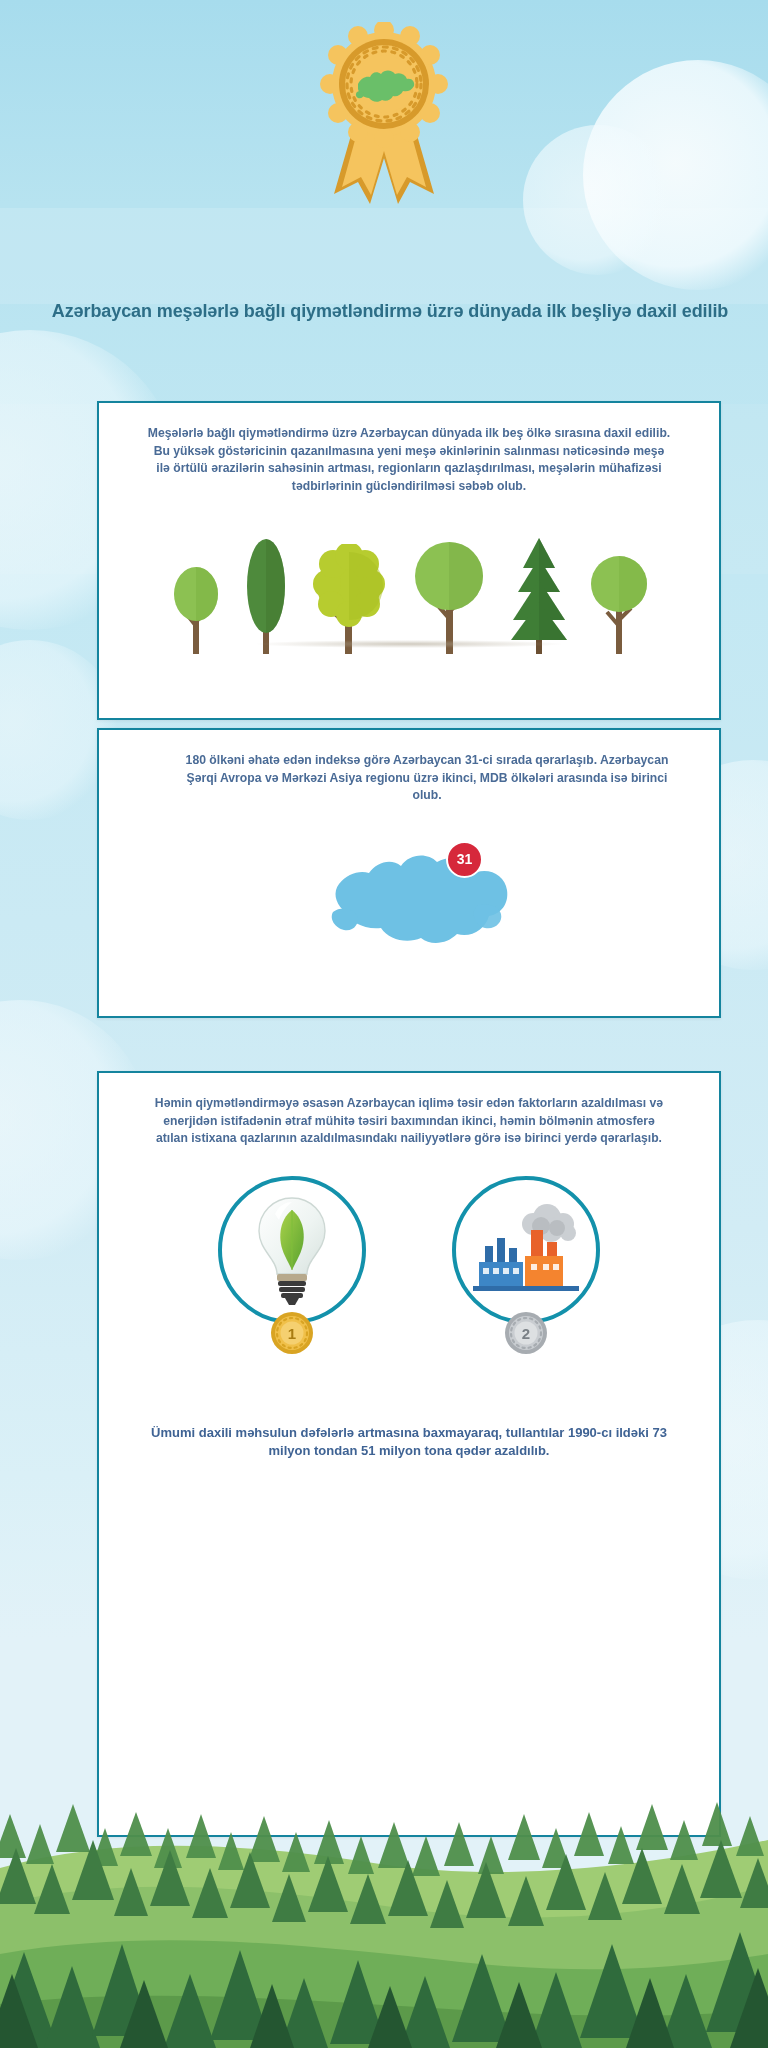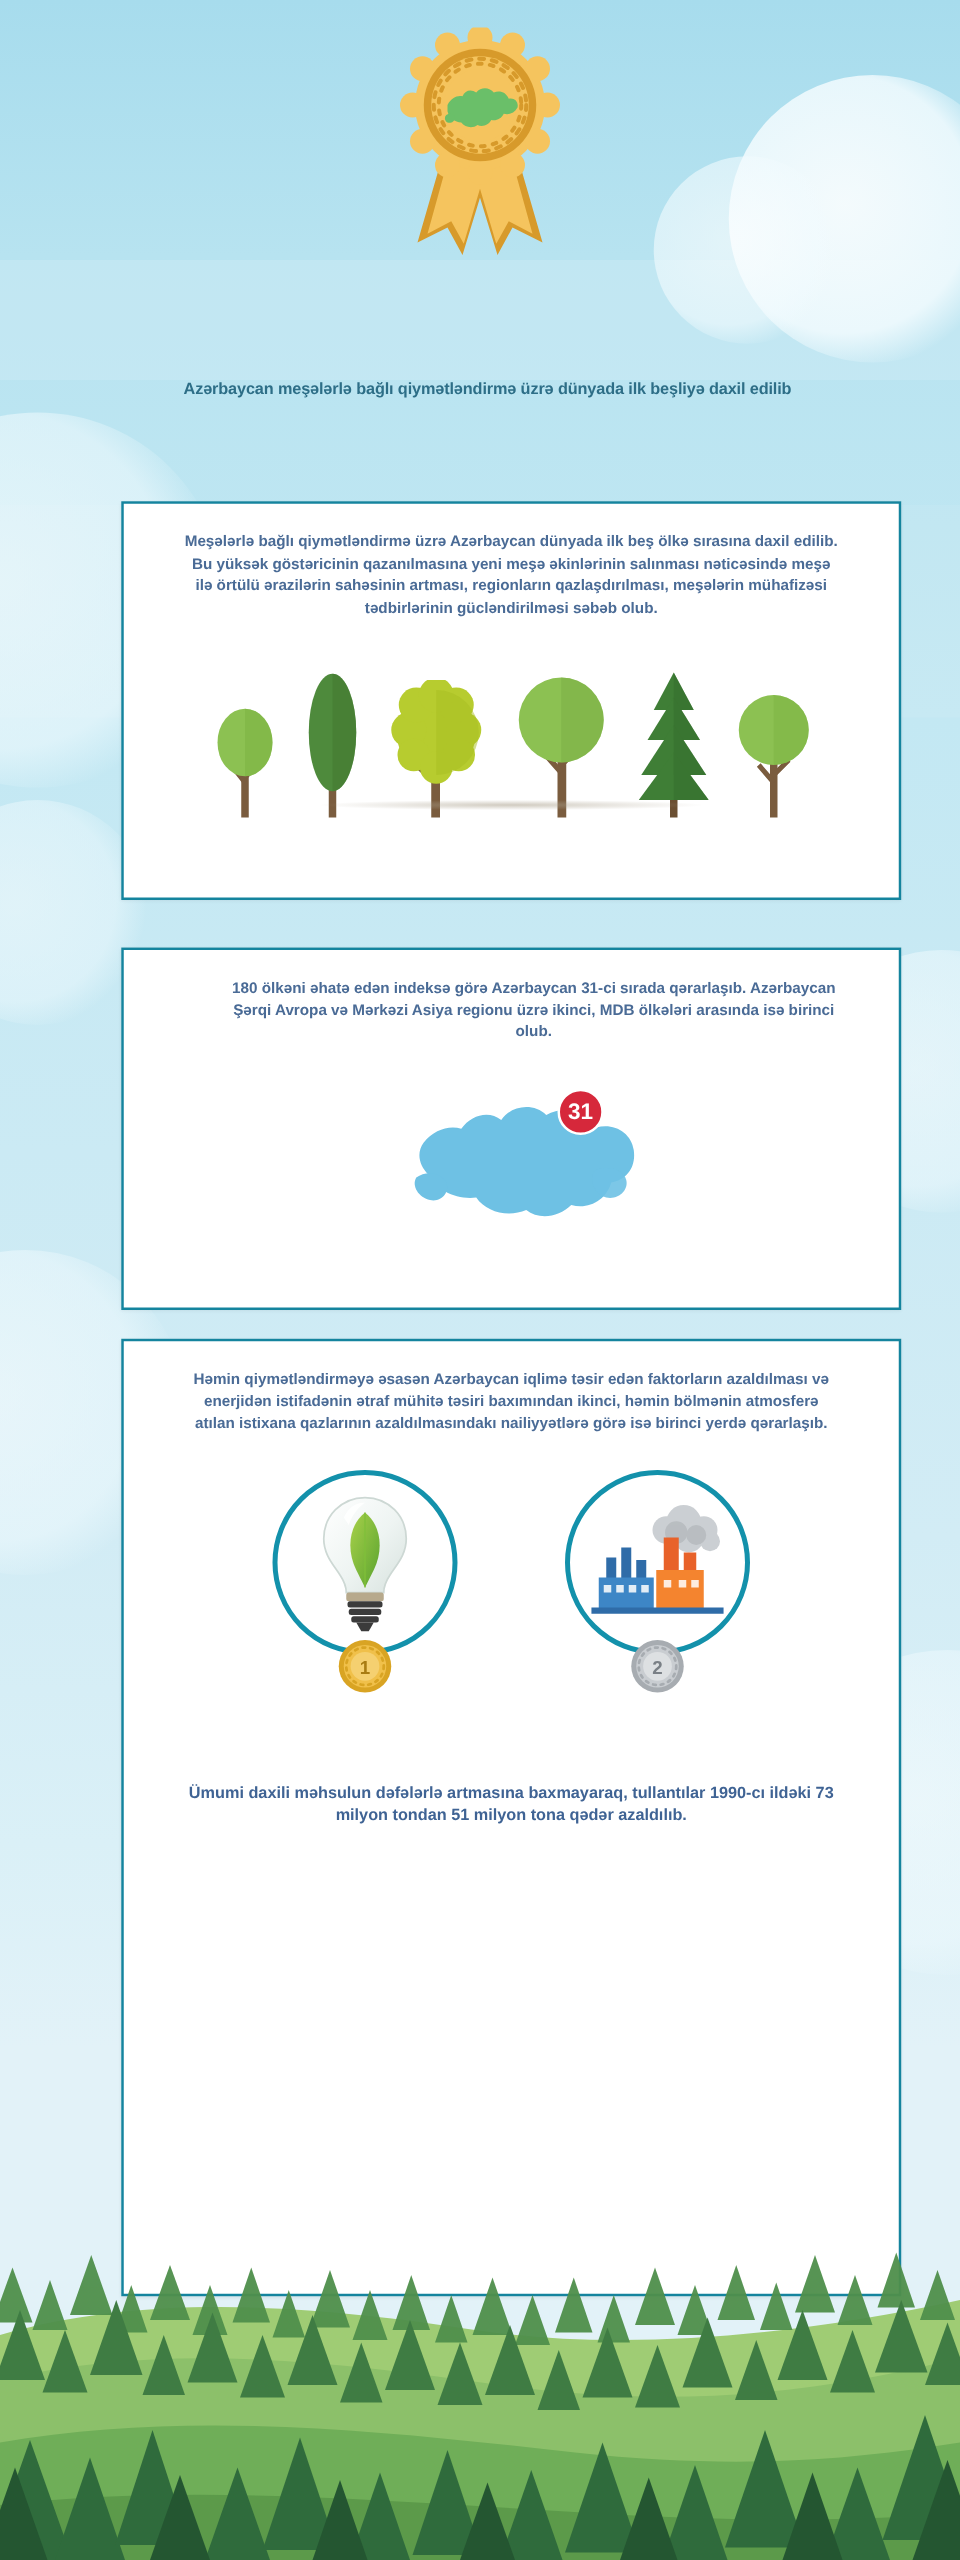--- a/index.html
+++ b/index.html
@@ -36,21 +36,21 @@
   .b1 { top:208px; height:96px; }
   .b2 { top:404px; height:170px; background: rgba(255,255,255,0.07); }
 
   
   .award { position:absolute; left:50%; top:22px; transform:translateX(-50%); width:140px; height:190px; }
 
   
   .headline {
     position:absolute; left:12px; right:0; top:302px;
     text-align:center;
-    font-size:13px;
+    font-size:18px;
     font-weight:bold;
     color:#2d6e87;
     letter-spacing:-0.1px;
     line-height:18px;
     padding:0 20px;
   }
 
   
   .card {
     position:absolute;
@@ -71,38 +71,38 @@
   }
   .ctext2 {
     text-align:center;
     font-size:13px;
     line-height:18px;
     color:#3f6394;
     font-weight:bold;
   }
 
   #card1 { top:401px; height:319px; }
-  #card2 { top:758px; height:290px;padding-left:36px; }
+  #card2 { top:728px; height:290px;padding-left:36px; }
   #card3 { top:1071px; height:766px; }
 
   
   .trees {
     position:relative; height:135px; margin-top:26px;
     display:flex; align-items:flex-end; justify-content:center; gap:22px;
   }
   .ground {
     position:absolute; left:110px; right:110px; bottom:8px; height:8px;
     background: radial-gradient(ellipse at 50% 50%, rgba(170,160,140,.55) 0%, rgba(170,160,140,0) 72%);
   }
 
   
   .mapwrap { position:relative; height:130px; margin-top:26px; display:flex; justify-content:center; align-items:center; }
   .rankbadge {
     position:absolute; width:37px; height:37px; border-radius:50%;
-    background:#d6283b; color:#fff; font-size:18px; font-weight:bold;
+    background:#d6283b; color:#fff; font-size:14px; font-weight:bold;
     display:flex; align-items:center; justify-content:center;
     border:2px solid #ffffff;
     left:calc(50% + 19px); top:10px;
   }
 
   
   .iconrow { display:flex; justify-content:center; gap:86px; margin-top:28px; }
   .iconcol { position:relative; width:148px; display:flex; flex-direction:column; align-items:center; }
   .circ {
     width:148px; height:148px; border-radius:50%;

